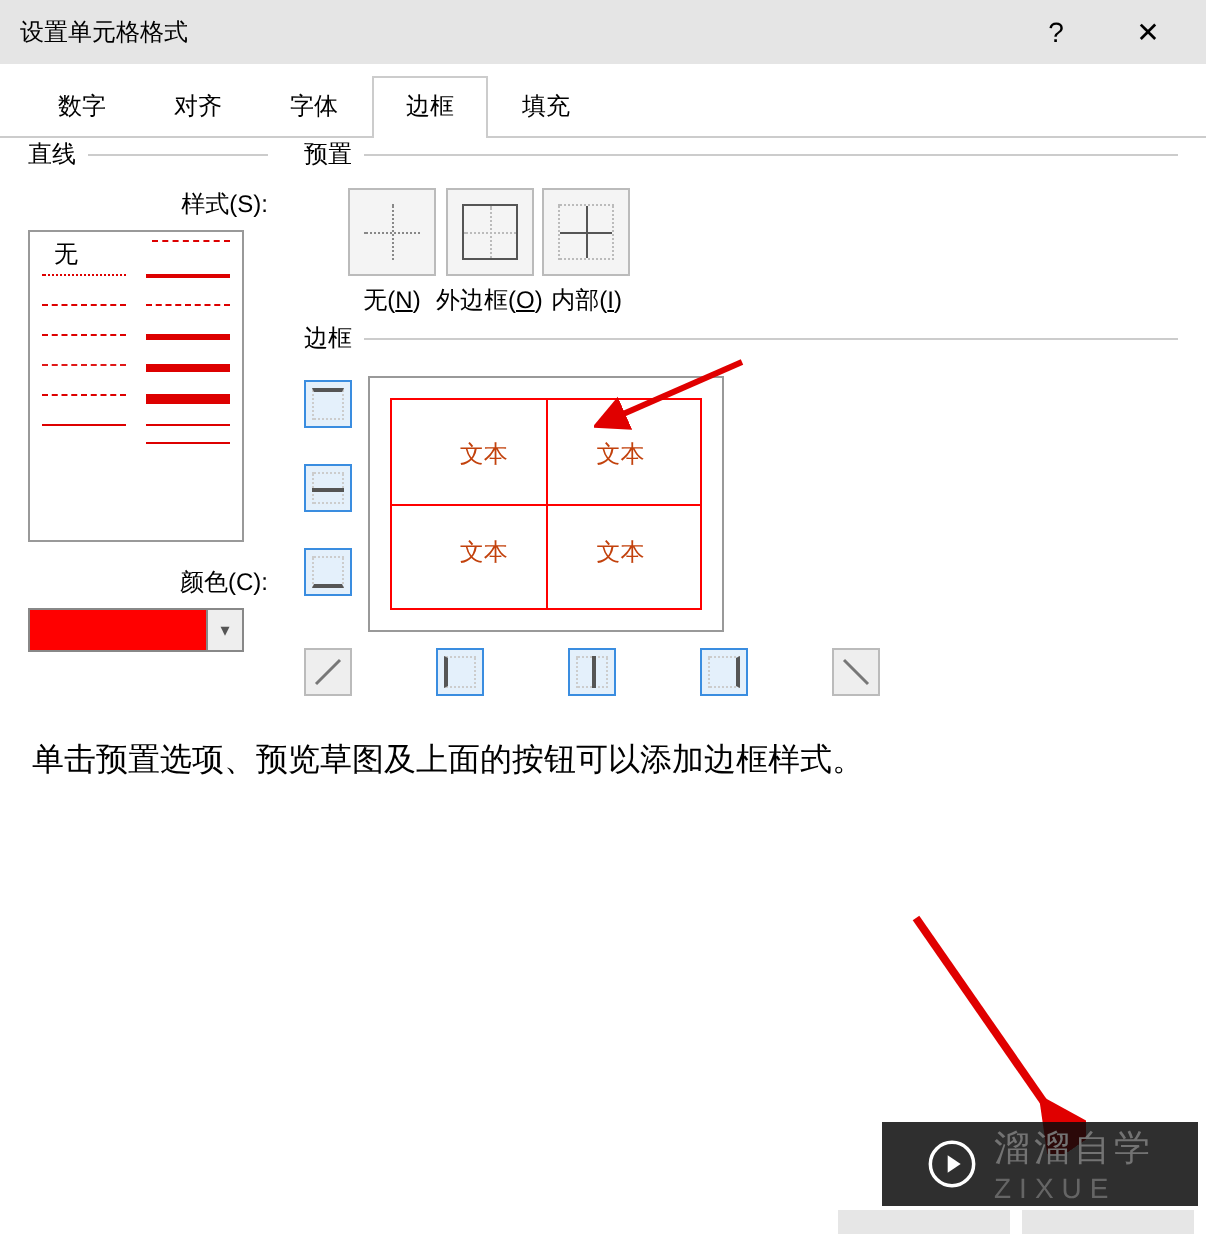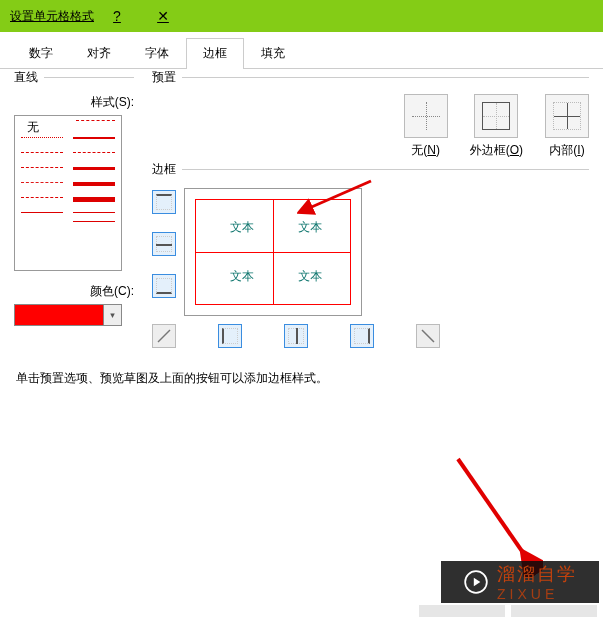--- a/index.html
+++ b/index.html
@@ -11,24 +11,23 @@
     color: #000;
     width: 603px;
     height: 621px;
     overflow: hidden;
     position: relative;
   }
   .titlebar {
     height: 32px;
     display: flex;
     align-items: center;
-    justify-content: flex-start;
+    justify-content: space-between;
     padding: 0 6px 0 10px;
-    background: #84cc16;
-    text-decoration: underline;
+    background: #e5e5e5;
   }
   .title { font-size: 12px; }
   .titlebar-buttons { display: flex; gap: 0; }
   .tb-btn { width: 46px; height: 28px; display: flex; align-items: center; justify-content: center; font-size: 14px; cursor: pointer; }
   .tabs {
     display: flex;
     border-bottom: 1px solid #ccc;
     padding: 0 12px;
     margin-top: 6px;
     position: relative;
@@ -98,21 +97,21 @@
   }
   .color-drop {
     width: 18px; height: 22px;
     border: 1px solid #888;
     border-left: none;
     display: flex; align-items: center; justify-content: center;
     font-size: 9px;
     color: #555;
     background: #eee;
   }
-  .preset-row { display: flex; gap: 22px; margin: 6px 0 6px 22px; justify-content: flex-end; }
+  .preset-row { display: flex; margin: 6px 0 6px 22px; }
   .preset { display: flex; flex-direction: column; align-items: center; gap: 4px; }
   .preset-btn {
     width: 44px; height: 44px;
     border: 1px solid #bbb;
     background: #f4f4f4;
     display: flex; align-items: center; justify-content: center;
   }
   .preset-ic { width: 28px; height: 28px; position: relative; }
   .preset-ic::before, .preset-ic::after { content:""; position:absolute; }
   .ic-none::before { left:0; right:0; top:50%; border-top: 1px dotted #888; }
@@ -161,37 +160,37 @@
     content:""; position:absolute;
     left:0; right:0; top:50%;
     border-top: 1px solid #ff0000;
   }
   .preview-inner::after {
     content:""; position:absolute;
     top:0; bottom:0; left:50%;
     border-left: 1px solid #ff0000;
   }
   .cell-text {
-    position:absolute; font-size:12px; color:#0f766e;
+    position:absolute; font-size:12px; color:#c2410c;
   }
   .arrow {
     position:absolute;
     pointer-events:none;
   }
   .bottom-row {
     display:flex; gap: 42px; margin-top: 8px; margin-left: 0;
     align-items: center;
   }
-  .hint { margin: 22px 0 0 2px; font-size: 12px; }
+  .hint { margin: 22px 0 0 2px; font-size: 16px; }
   .watermark {
     position:absolute;
     right: 4px; bottom: 18px;
     width: 158px; height: 42px;
     background: rgba(10,10,10,0.85);
-    color: #c2410c;
+    color: #737373;
     display:flex; align-items:center; justify-content:center;
     gap: 8px;
     font-size: 18px;
     letter-spacing: 2px;
     pointer-events:none;
   }
   .watermark .small { font-size: 14px; letter-spacing: 4px; display:block; opacity:.8; }
   .watermark svg { width:26px; height:26px; }
   .footer-btns {
     position:absolute;

